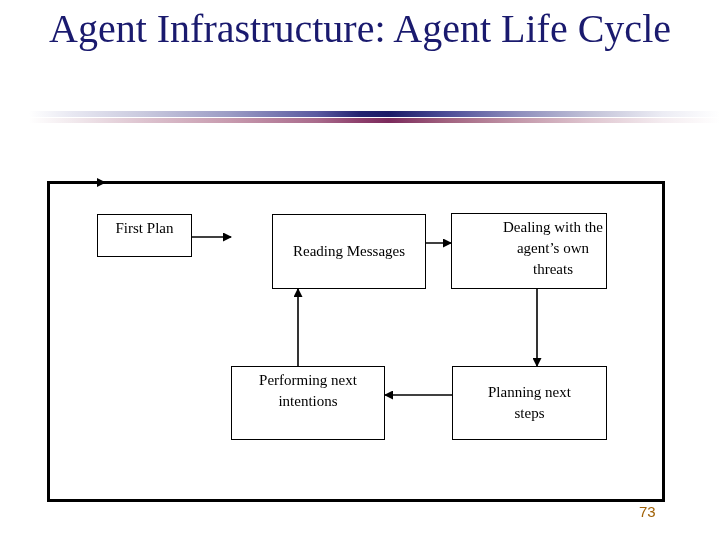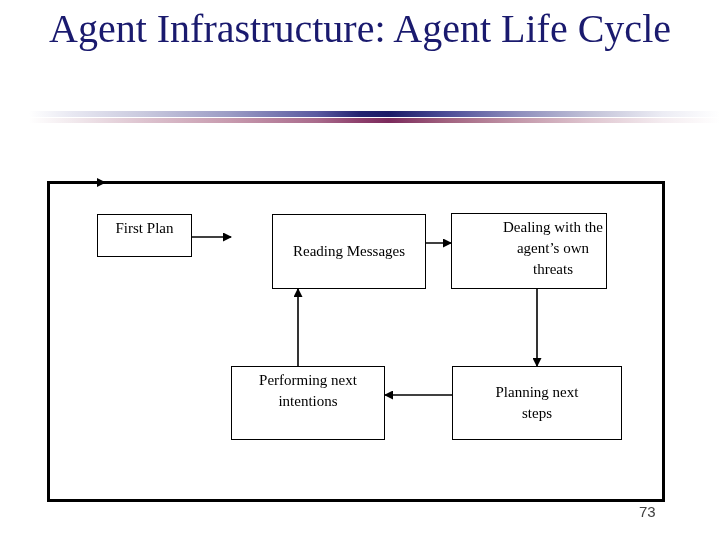--- a/index.html
+++ b/index.html
@@ -124,40 +124,40 @@
     white-space: pre-line;
   }
   .valign-top { align-items: flex-start; }
   .valign-top .box-text { padding-top: 3px; }
   .valign-mid { align-items: center; }
 
   #box-first-plan        { left: 97px;  top: 214px; width: 95px;  height: 43px; }
   #box-reading-messages  { left: 231px; top: 214px; width: 154px; height: 75px; margin-left: 41px; }
   #box-dealing-threats   { left: 451px; top: 213px; width: 156px; height: 76px; padding-left: 48px; }
   #box-performing        { left: 231px; top: 366px; width: 154px; height: 74px; }
-  #box-planning          { left: 452px; top: 366px; width: 170px; height: 74px; }
+  #box-planning          { left: 452px; top: 366px; width: 155px; height: 74px; }
 
   
   #connectors {
     position: absolute;
     left: 0;
     top: 0;
     width: 720px;
     height: 540px;
     pointer-events: none;
   }
 
   
   #page-number {
     position: absolute;
     left: 639px;
     top: 503px;
     width: 30px;
     text-align: left;
-    color: #404040;
+    color: #a16207;
     font-family: "Liberation Sans", "DejaVu Sans", sans-serif;
     font-size: 15px;
     line-height: 18px;
   }
 </style>
 </head>
 <body>
 
 <div id="slide">
 

